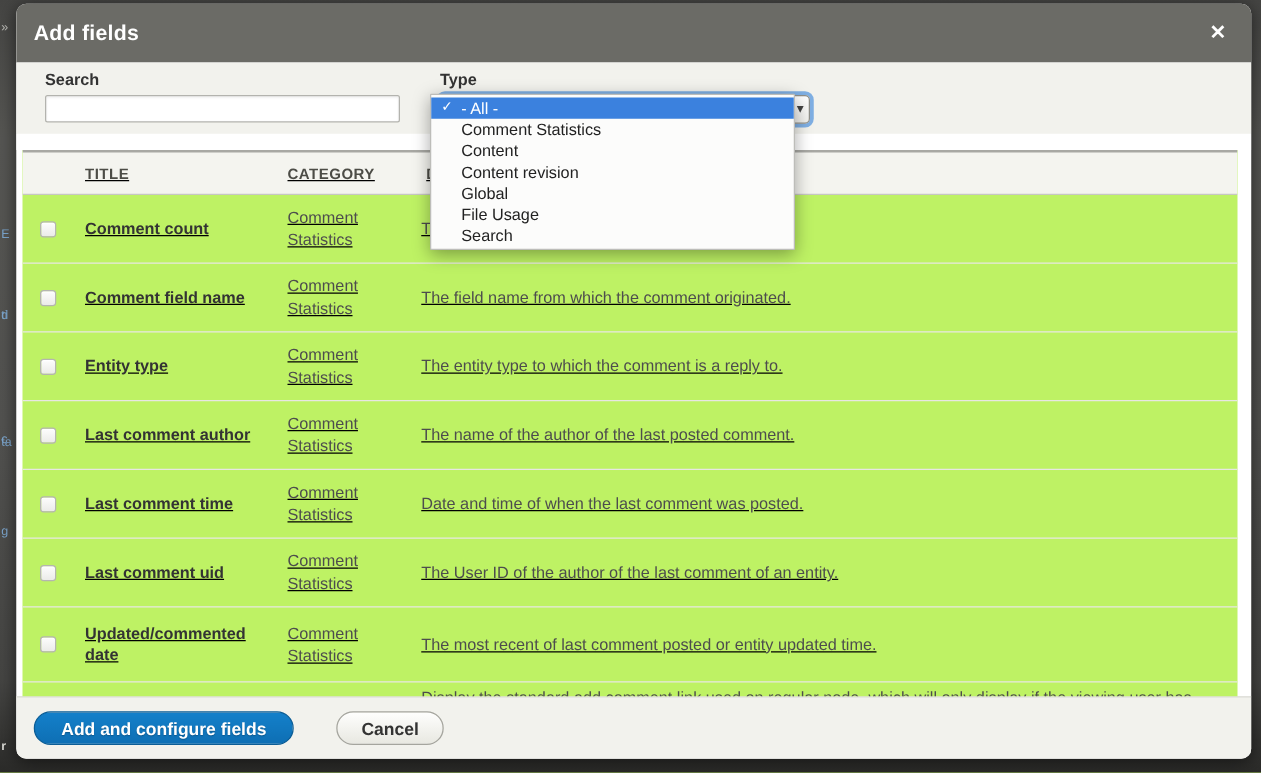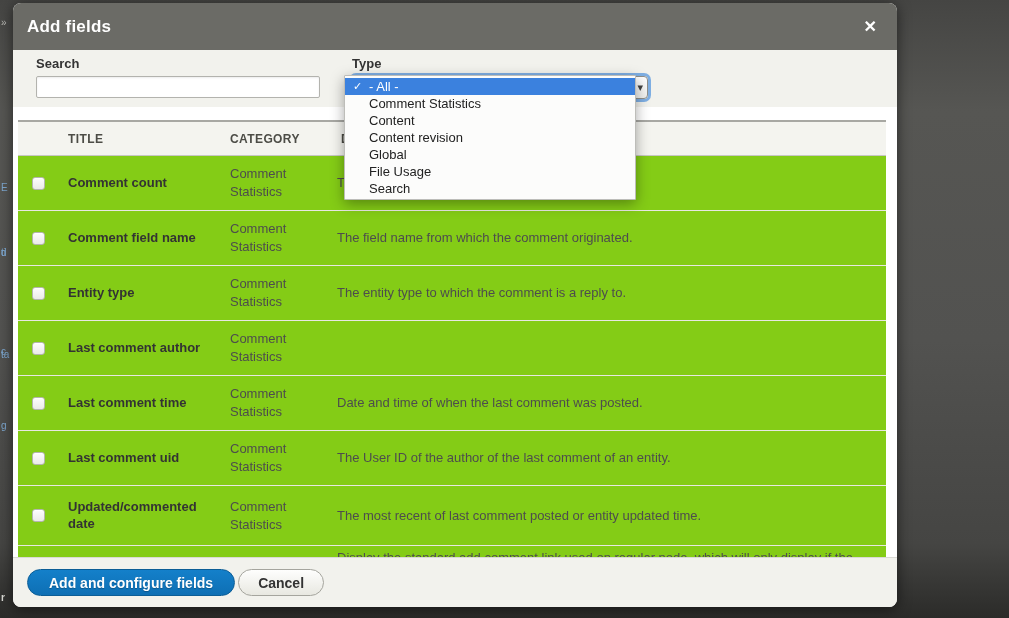--- a/index.html
+++ b/index.html
@@ -19,21 +19,21 @@
   .frag-1 { top:183px; color:#7da7cf; }
   .frag-2 { top:248px; color:#7da7cf; }
   .frag-3 { top:248px; color:#7da7cf; }
   .frag-4 { top:350px; color:#7da7cf; }
   .frag-5 { top:347px; color:#7da7cf; }
   .frag-6 { top:421px; color:#7da7cf; }
   .frag-7 { top:593px; color:#d9d9d4; font-weight:bold; }
 
   
   .modal {
-    position:absolute; left:13px; top:3px; width:884px; height:604px;
+    position:absolute; left:13px; top:3px; width:988px; height:604px;
     background:#fff; border-radius:8px; overflow:hidden;
     box-shadow:0 2px 14px rgba(0,0,0,.55);
   }
   .modal-header {
     height:47px; background:#6b6b66; color:#fff;
     display:flex; align-items:center; justify-content:space-between;
     padding:0 16px 0 14px;
   }
   .modal-title { font-size:17px; font-weight:bold; letter-spacing:.2px; }
   .close-btn {
@@ -74,21 +74,21 @@
     position:relative; height:17px; line-height:17px;
     font-size:13px; color:#222; padding-left:24px; cursor:pointer;
     white-space:nowrap;
   }
   .dd-option.selected { background:#3b81de; color:#fff; }
   .dd-check { position:absolute; left:8px; top:0; font-size:11px; }
 
   
   .gap { height:13px; background:#fff; }
   .table-area {
-    margin:0 11px 0 5px; height:437px; overflow:hidden; position:relative; background:#84cc16;
+    margin:0 11px 0 5px; height:437px; overflow:hidden; position:relative; background:#bef264;text-decoration:underline;
   }
   .thead {
     display:flex; align-items:center; height:36px;
     background:#f4f4ef; border-top:2px solid #a8a8a3; border-bottom:1px solid #c7c7c2;
     font-size:12px; font-weight:bold; color:#4c4c46; letter-spacing:.4px;
   }
   .col-check { width:40px; display:flex; justify-content:center; flex-shrink:0; }
   .col-title { width:167px; padding-left:10px; flex-shrink:0; }
   .col-cat   { width:105px; padding-left:5px; flex-shrink:0; }
   .col-desc  { flex:1; padding-left:7px; padding-right:10px; }
@@ -104,21 +104,21 @@
   .trow .col-desc { line-height:1.35; }
   .checkbox {
     width:13px; height:13px; border:1px solid #b5b5b0; border-radius:3px;
     background:linear-gradient(#fdfdfd,#ebebe8); cursor:pointer;
     box-shadow:inset 0 1px 0 rgba(255,255,255,.9);
   }
 
   
   .modal-footer {
     height:50px; background:#f2f2ed; border-top:1px solid #dadad5;
-    display:flex; align-items:center; padding-left:14px; gap:3px;
+    display:flex; align-items:center; padding-left:14px; gap:34px;
   }
   .btn {
     height:27px; border-radius:14px; font-size:14px; font-weight:bold;
     font-family:"Liberation Sans", sans-serif; cursor:pointer;
   }
   .btn-primary {
     padding:0 21px; color:#fff;
     background:linear-gradient(#1480ca,#0e6fb4);
     border:1px solid #0b5d96;
     text-shadow:0 1px 1px rgba(0,0,0,.25);
@@ -223,20 +223,21 @@
       <div class="col-title">Entity type</div>
       <div class="col-cat">Comment Statistics</div>
       <div class="col-desc">The entity type to which the comment is a reply to.</div>
     </div>
     <div class="trow">
       <div class="col-check">
           <span class="checkbox"></span>
         </div>
       <div class="col-title">Last comment author</div>
       <div class="col-cat">Comment Statistics</div>
+      <div class="col-desc">The name of the author of the last posted comment.</div>
     </div>
     <div class="trow">
       <div class="col-check">
           <span class="checkbox"></span>
         </div>
       <div class="col-title">Last comment time</div>
       <div class="col-cat">Comment Statistics</div>
       <div class="col-desc">Date and time of when the last comment was posted.</div>
     </div>
     <div class="trow">

